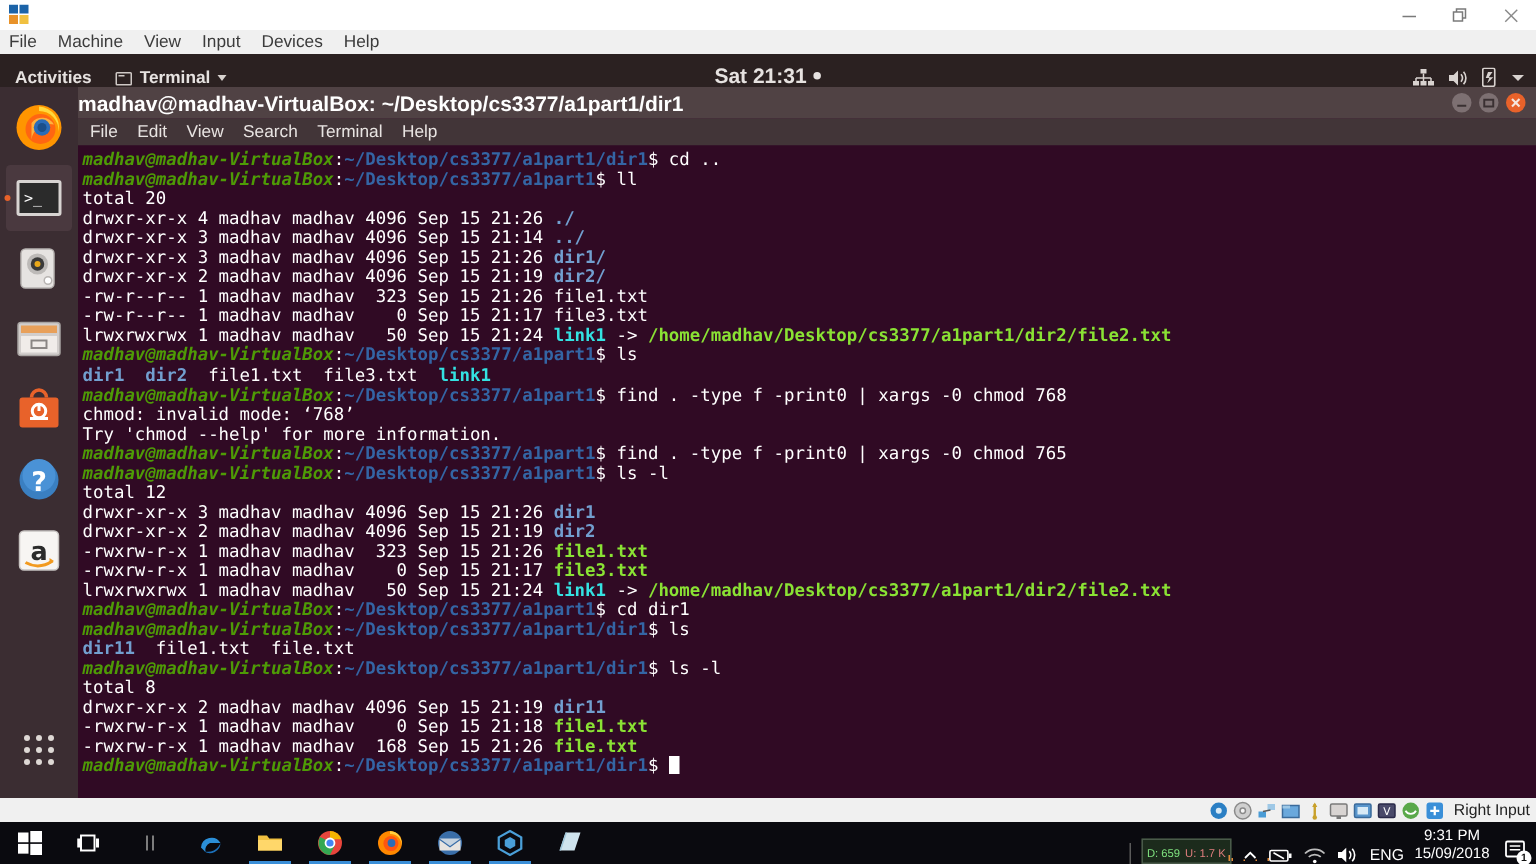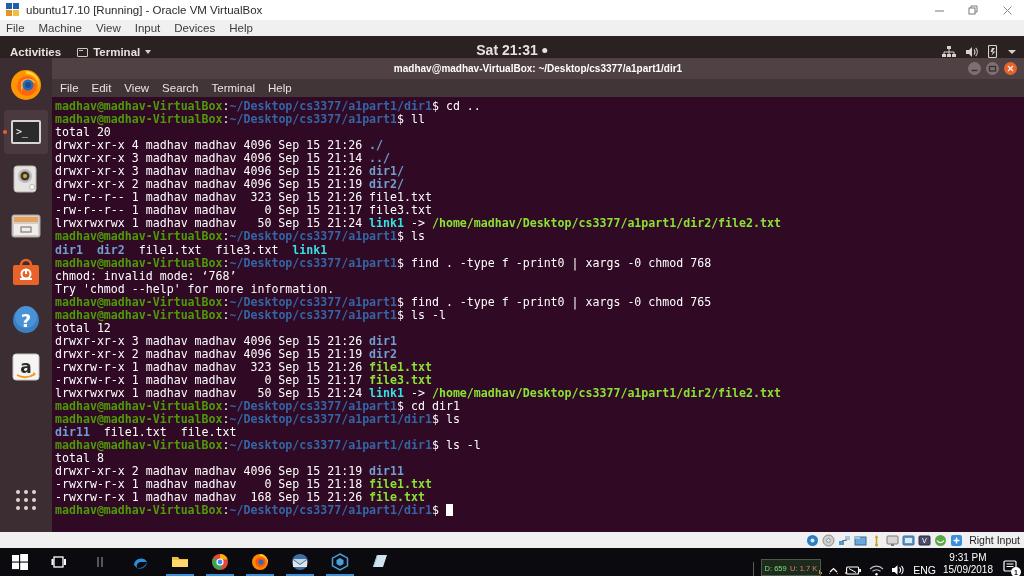--- a/index.html
+++ b/index.html
@@ -43,32 +43,32 @@
   .dock-item.active { background:#4a393f; }
   .dock-item.active::before { content:""; position:absolute; left:-1px; top:50%; transform:translateY(-50%); width:4px; height:4px; border-radius:50%; background:#e8622a; }
   .dock-icon { width:34px; height:34px; position:relative; }
   #dock-grid { margin-top:auto; margin-bottom:12px; width:44px; height:40px; display:flex; align-items:center; justify-content:center; }
   #dock-grid .g { display:grid; grid-template-columns:repeat(3,4px); grid-template-rows:repeat(3,4px); gap:4px; }
   #dock-grid .g i { width:4px;height:4px;background:#ded8d5;border-radius:50%; display:block; }
 
   
   #terminal-window { flex:1 1 auto; display:flex; flex-direction:column; background:#300a24; min-width:0; }
   #term-titlebar { height:21px; background:#504244; display:flex; align-items:center; position:relative; flex:0 0 21px; }
-  #term-title { position:absolute; left:0; right:0; text-align:center; color:#ffffff; font-size:10px; font-weight:bold; font-family:"Liberation Sans",sans-serif; white-space:nowrap; }
+  #term-title { position:absolute; left:0; right:0; color:#ffffff; font-size:14px; font-weight:bold; font-family:"Liberation Sans",sans-serif; white-space:nowrap; }
   #term-winbtns { margin-left:auto; display:flex; gap:5px; padding-right:7px; z-index:2; }
   .tbtn { width:13px; height:13px; border-radius:50%; background:#7d7072; display:flex; align-items:center; justify-content:center; }
   .tbtn.close { background:#e8622a; }
   .tbtn svg { display:block; }
   #term-menubar { height:18px; background:#423538; display:flex; align-items:center; padding-left:8px; gap:13px; flex:0 0 18px; }
   #term-menubar .tmi { color:#e8e4e2; font-size:11.5px; white-space:nowrap; font-family:"Liberation Sans",sans-serif; }
 
   #term-body { flex:1 1 auto; background:#300a24; padding:3px 0 0 3px; overflow:hidden; }
   #term-lines { font-family:"DejaVu Sans Mono","Liberation Mono",monospace; font-size:11.6px; line-height:13.04px; white-space:pre; color:#ffffff; }
   #term-lines .row { white-space:pre; }
-  .c-prompt { color:#4e9a06; font-weight:bold; }
+  .c-prompt { color:#4e9a06; font-weight:bold;font-style:italic; }
   .c-path   { color:#3465a4; font-weight:bold; }
   .c-white  { color:#ffffff; }
   .c-dir    { color:#729fcf; font-weight:bold; }
   .c-exec   { color:#8ae234; font-weight:bold;margin-top:40px; }
   .c-link   { color:#34e2e2; font-weight:bold; }
   .cursor   { display:inline-block; width:7px; height:12px; background:#ffffff; vertical-align:-2px; }
 
   
   #vbox-statusbar { height:16px; background:#f0f0f0; display:flex; align-items:center; justify-content:flex-end; padding-right:4px; gap:3px; flex:0 0 16px; }
   #vbox-statusbar .sicon { width:13px; height:13px; display:block; }
@@ -99,21 +99,20 @@
 
   <div id="vbox-titlebar">
     <span class="vb-logo">
       <svg width="14" height="14" viewBox="0 0 14 14">
         <rect x="0" y="0" width="6" height="6" fill="#1b63a8"></rect>
         <rect x="7" y="0" width="6" height="6" fill="#1b63a8"></rect>
         <rect x="0" y="7" width="6" height="6" fill="#e8922a"></rect>
         <rect x="7" y="7" width="6" height="6" fill="#f0c040"></rect>
       </svg>
     </span>
-    <span id="vbox-title-text">ubuntu17.10 [Running] - Oracle VM VirtualBox</span>
     <div id="vbox-winbtns">
       <span class="wbtn">
         <svg width="11" height="11" viewBox="0 0 11 11">
             <line x1="1" y1="6" x2="10" y2="6" stroke="#7a7a7a" stroke-width="1"></line>
           </svg>
       </span>
       <span class="wbtn">
         <svg width="11" height="11" viewBox="0 0 11 11">
             <rect x="1" y="3" width="6" height="6" fill="none" stroke="#7a7a7a" stroke-width="1"></rect>
             <polyline points="3,3 3,1 9,1 9,7 7,7" fill="none" stroke="#7a7a7a" stroke-width="1"></polyline>

